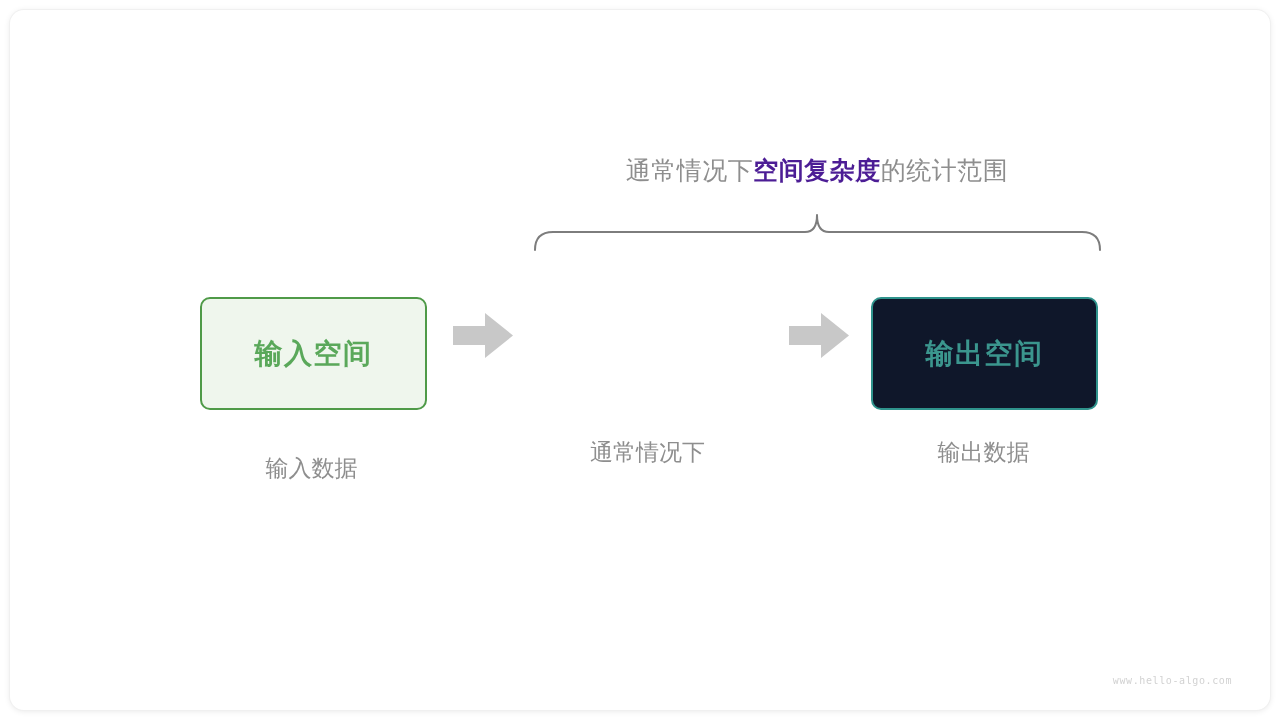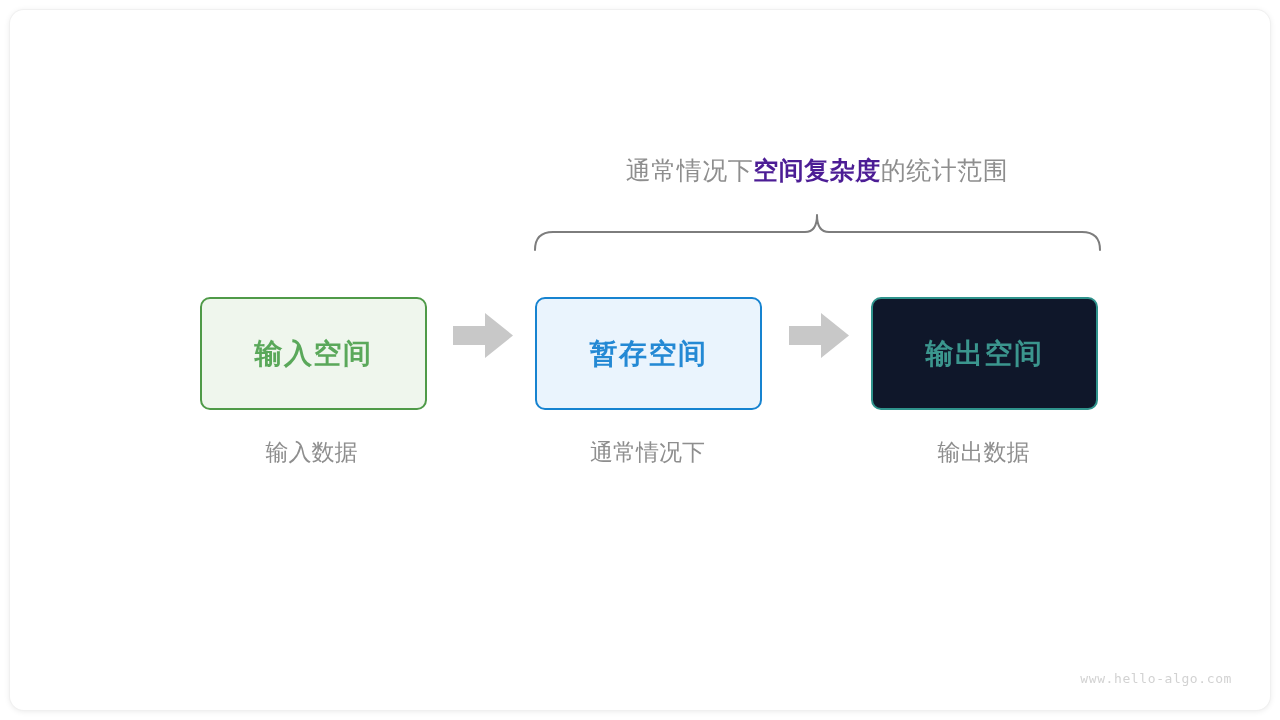--- a/index.html
+++ b/index.html
@@ -89,31 +89,31 @@
 
   
   .sublabel-col {
     position: absolute;
     width: 227px;
     text-align: center;
     font-size: 23px;
     color: #8e8e8e;
     line-height: 48px;
   }
-  #sub-input  { left: 188px; top: 418px; }
+  #sub-input  { left: 188px; top: 434px; }
   #sub-temp   { left: 524px; top: 418px; }
   #sub-output { left: 860px; top: 418px; }
 
   
   #watermark {
     position: absolute;
     right: 38px;
     bottom: 24px;
     font-family: "DejaVu Sans Mono", "Liberation Mono", monospace;
-    font-size: 13px;
+    font-size: 10px;
     color: #d2d2d2;
     letter-spacing: 0.6px;
   }
 </style>
 </head>
 <body>
 
 <div id="canvas">
 
   <div id="brace-caption">
@@ -127,23 +127,20 @@
              Q 292 26 292 9
              Q 292 26 304 26
              L 557 26
              Q 575 26 575 44" fill="none" stroke="#7d7d7d" stroke-width="2" stroke-linecap="round" stroke-linejoin="round"></path>
   </svg>
 
   <div class="box" id="box-input">
     <span>输入空间</span>
   </div>
 
-  <div class="box" id="box-temp">
-    <span>暂存空间</span>
-  </div>
 
   <div class="box" id="box-output">
     <span>输出空间</span>
   </div>
 
   <svg class="arrow" id="arrow-1" viewBox="0 0 60 45">
     <polygon points="0,13 32,13 32,0 60,22.5 32,45 32,32 0,32" fill="#c8c8c8"></polygon>
   </svg>
 
   <svg class="arrow" id="arrow-2" viewBox="0 0 60 45">

